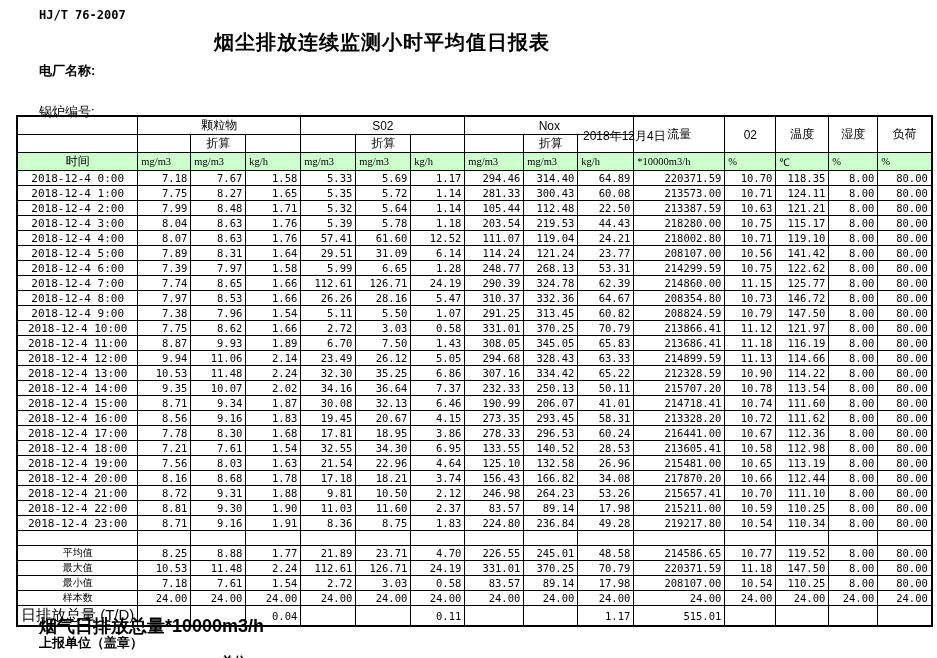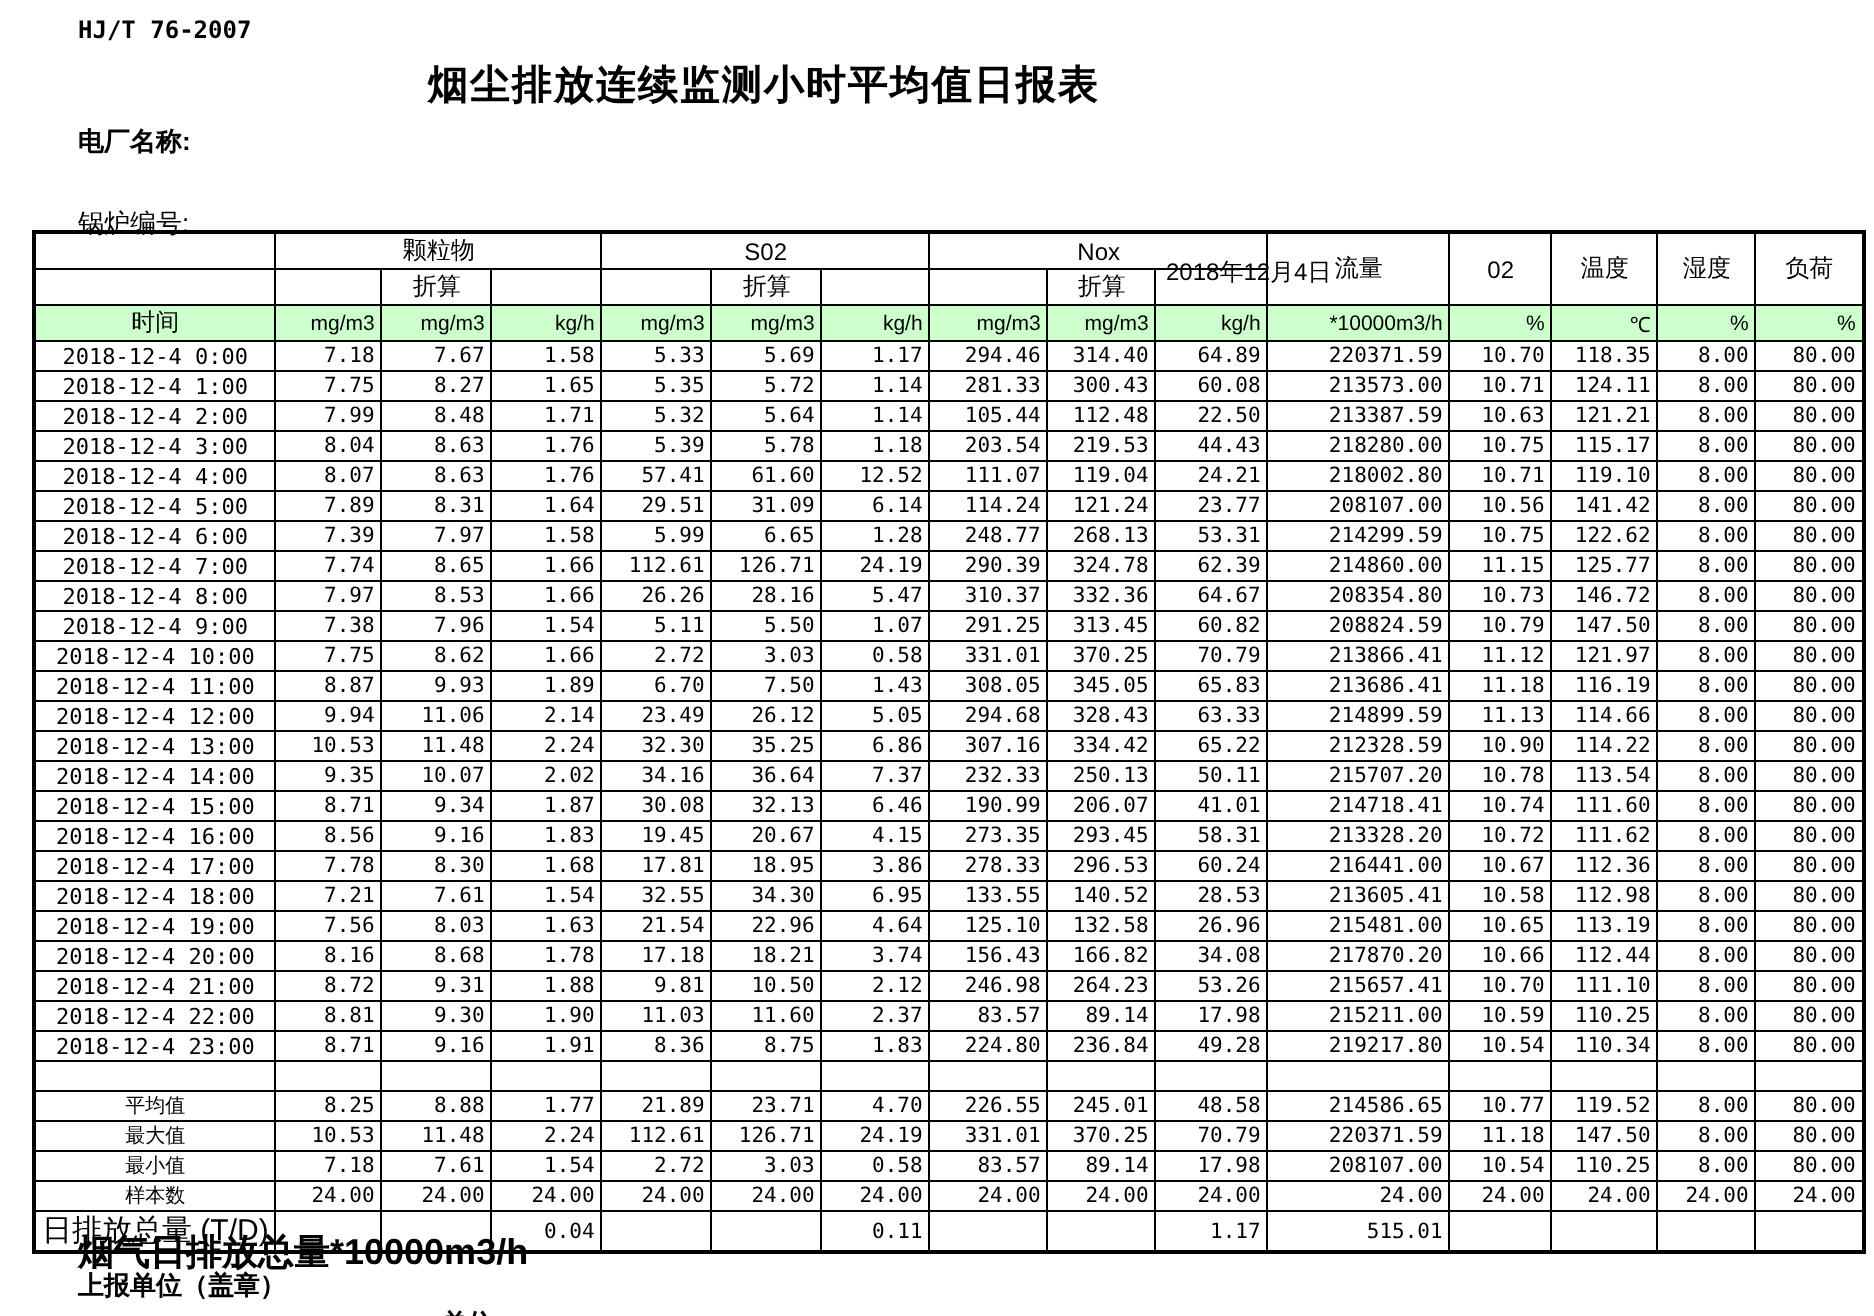--- a/index.html
+++ b/index.html
@@ -17,21 +17,21 @@
   #report-date { left:567px; top:80px; font-size:12px;margin-top:48px; }
   #footer-total { left:23px; top:614px; font-size:18px; font-weight:bold; }
   #footer-report-unit { left:23px; top:634px; font-size:13px; font-weight:bold; }
   #footer-unit { left:205px; top:637px; font-size:13px; font-weight:bold;margin-top:16px; }
 
   #report-table { position:absolute; left:16px; top:115px; border-collapse:collapse; table-layout:fixed; border:2px solid #000; }
   #report-table td, #report-table th { border:1px solid #000; padding:0 3px; height:15px; overflow:hidden; white-space:nowrap; font-weight:normal; }
   .hdr { text-align:center; font-weight:bold; font-size:12px; }
   .green { background:#ccffcc;margin-top:24px; }
   tr.units-row td, tr.units-row th { border-bottom:2px solid #000; height:16px; }
-  .unit { text-align:right; font-family:Liberation Sans, sans-serif; font-size:10.5px; }
+  .unit { text-align:left; font-family:Liberation Serif, serif; font-size:10.5px; }
   .num { text-align:right; font-family:"DejaVu Sans Mono",monospace; font-size:10.5px; padding-right:5px; }
   .time-cell { text-align:center; font-family:"DejaVu Sans Mono",monospace; font-size:11px; padding-right:2px; }
   tr.last-hour td { border-bottom:2px solid #000; }
   tr.spacer-row td { height:9px; }
   .sum-label { text-align:center; font-weight:bold; font-size:10px; padding-right:2px; }
   .sum-label-left { text-align:left; font-weight:bold; font-size:15px; padding-left:1px; }
 </style>
 </head>
 <body>
 

